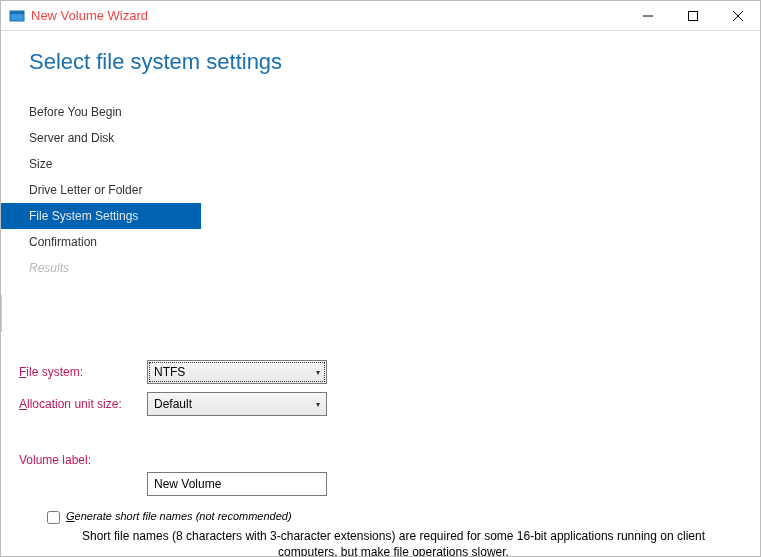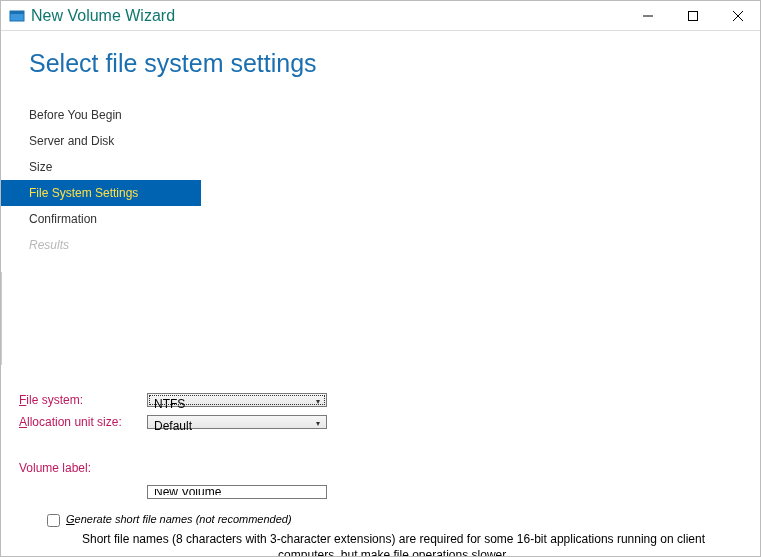--- a/index.html
+++ b/index.html
@@ -20,22 +20,22 @@
   background: #fff;
   border-bottom: 1px solid #ddd;
 }
 .titlebar .win-icon {
   width: 16px; height: 16px;
   margin-right: 6px;
   display: flex; align-items: center; justify-content: center;
 }
 .titlebar .title {
   flex: 1;
-  font-size: 16px;
-  color: #0f766e;
+  font-size: 13px;
+  color: #ef4444;
 }
 .titlebar .win-controls {
   display: flex;
 }
 .titlebar .win-btn {
   width: 45px; height: 29px;
   display: flex; align-items: center; justify-content: center;
   font-size: 10px;
   cursor: pointer;
 }
@@ -43,39 +43,39 @@
 .content-area {
   display: flex;
   height: 475px;
   flex-direction: column;
 }
 
 .heading-row {
   padding: 18px 0 10px 28px;
 }
 .heading {
-  font-size: 25px;
+  font-size: 22px;
   color: #1a6fb0;
   font-weight: 400;
 }
 
 .left-pane {
   width: 200px;
   padding: 14px 0 0 0;
 }
 .nav-item {
   padding: 5px 8px 5px 28px;
   font-size: 12px;
   color: #333;
   cursor: pointer;
   line-height: 16px;
 }
 .nav-item.active {
   background: #0063b1;
-  color: #fde047;
+  color: #e5e5e5;
 }
 .nav-item.disabled {
   color: #b8b8b8;
   font-style: italic;
 }
 
 .divider-vert {
   width: 1px;
   background: #ccc;
   margin: 14px 0 14px 0;
@@ -94,26 +94,27 @@
 }
 .form-label {
   width: 128px;
   font-size: 12px;
   color: #be185d;
 }
 .form-label .ul { text-decoration: underline; }
 
 .dropdown, .textbox {
   width: 180px;
-  height: 14px;
+  height: 24px;
   border: 1px solid #7a7a7a;
   background: linear-gradient(#f6f6f6, #e8e8e8);
   font-size: 12px;
   padding: 3px 6px;
   display: flex;
+  align-items: center;
   justify-content: space-between;
   position: relative;
 }
 .dropdown.focused {
   outline: 1px dotted #333;
   outline-offset: -3px;
 }
 .dropdown .caret {
   font-size: 8px;
   color: #333;
@@ -192,20 +193,21 @@
 <div class="heading-row">
   <div class="heading">Select file system settings</div>
 </div>
 
 <div class="content-area">
 
   <div class="left-pane" id="nav-list">
       <div class="nav-item">Before You Begin</div>
       <div class="nav-item">Server and Disk</div>
       <div class="nav-item">Size</div>
+      <div class="nav-item">Drive Letter or Folder</div>
       <div class="nav-item active">File System Settings</div>
       <div class="nav-item">Confirmation</div>
       <div class="nav-item disabled">Results</div>
     </div>
 
   <div class="divider-vert"></div>
 
   <div class="right-pane">
 
     <div class="form-row">

